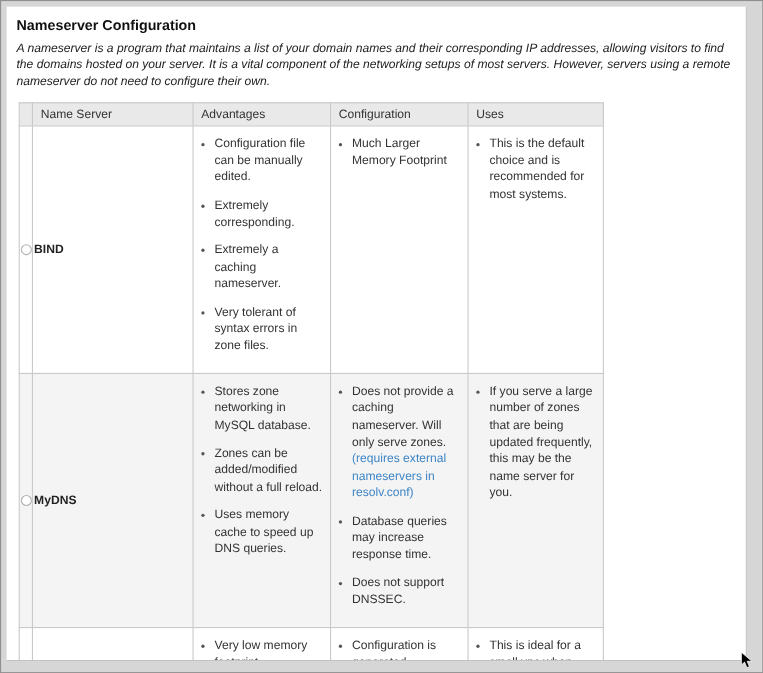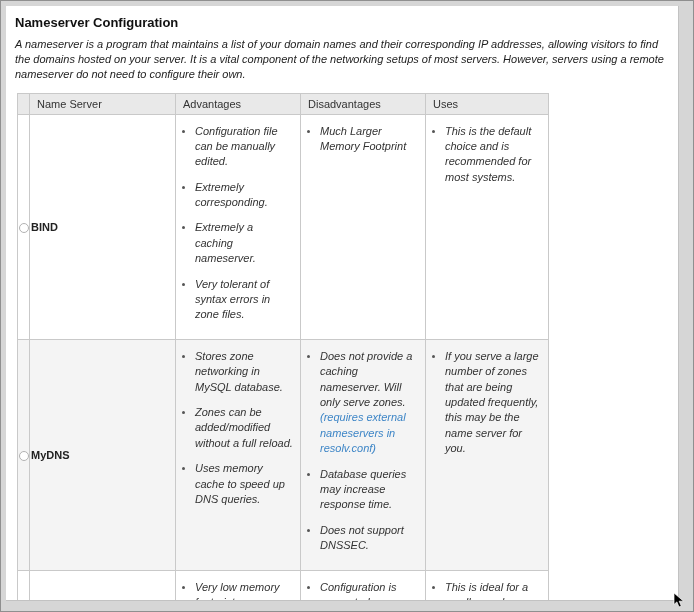--- a/index.html
+++ b/index.html
@@ -79,21 +79,20 @@
     padding:9px 6px 6px 6px;
   }
   .list-cell ul {
     margin:0; padding-left:13px;
     list-style:disc outside;
   }
   .list-cell li {
     margin-bottom:10px;
     line-height:1.4;
     color:#333;
-    font-style:italic;
   }
   .list-cell li::marker { color:#555; font-size:10px; }
   .cell-link { color:#3d85c6; cursor:pointer; text-decoration:none; }
   .radio {
     display:inline-block;
     width:10px; height:10px;
     border-radius:50%;
     box-sizing:border-box;
     background:#ffffff;
     border:1px solid #b2b2b2;
@@ -119,21 +118,21 @@
         <col style="width:146px">
         <col style="width:125px">
         <col style="width:125px">
         <col style="width:123px">
       </colgroup>
       <thead>
         <tr id="header-row">
             <th></th>
             <th>Name Server</th>
             <th>Advantages</th>
-            <th>Disadvantages</th>
+            <th>Configuration</th>
             <th>Uses</th>
           </tr>
       </thead>
       <tbody id="table-body">
           <tr>
             <td class="radio-cell"><span class="radio"></span></td>
             <td class="name-cell">BIND</td>
             <td class="list-cell">
               <ul>
                 <li><span>Configuration file can be manually edited.</span></li>

